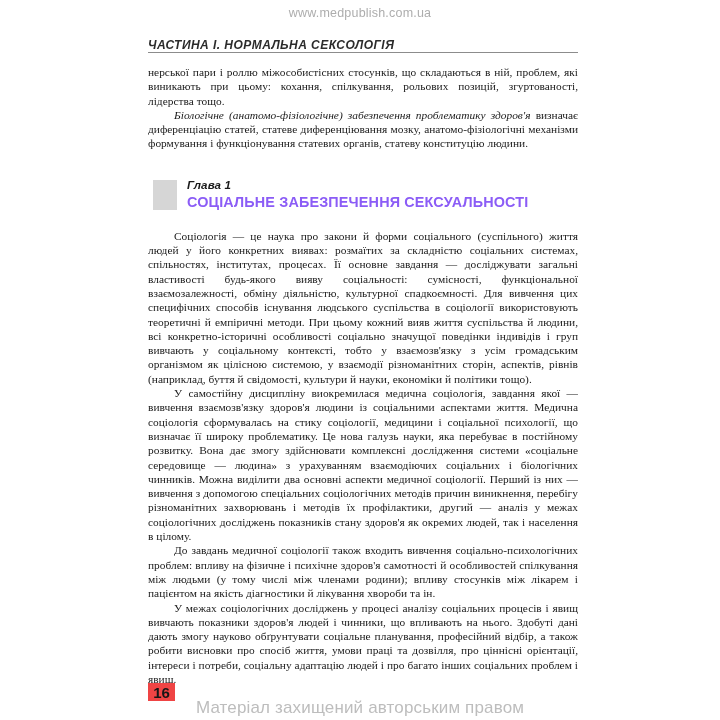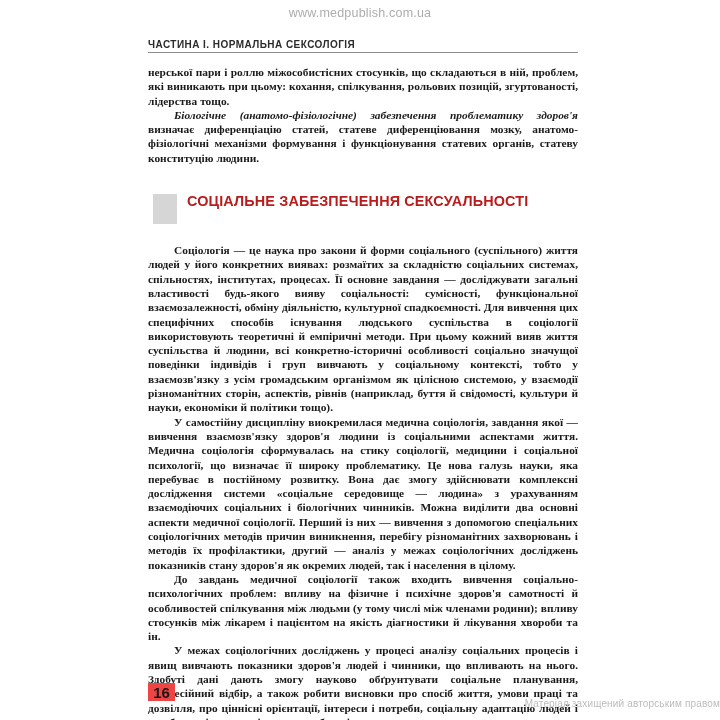--- a/index.html
+++ b/index.html
@@ -42,46 +42,46 @@
   .content {
     position: absolute;
     left: 148px;
     top: 40px;
     width: 430px;
   }
 
   
   .running-head {
     font-family: "Liberation Sans", "DejaVu Sans", sans-serif;
-    font-size: 10px;
+    font-size: 12px;
     font-weight: bold;
     letter-spacing: 0.45px;
     color: #2b2b2b;
     text-transform: uppercase;
     line-height: 10px;
     white-space: nowrap;
+    font-style: italic;
   }
   .head-rule {
     margin-top: 2px;
     border-bottom: 1px solid #8c8c8c;
     width: 100%;
     height: 0;
   }
 
   
   .para {
     font-size: 11.4px;
     line-height: 14.3px;
     text-align: justify;
     text-justify: inter-word;
     text-indent: 26px;
     margin: 0;
     hyphens: manual;
     word-spacing: 0.1px;
-    font-weight: bold;
   }
   .para.no-indent { text-indent: 0; }
   .para.first-block { margin-top: 12px; }
   .para .ital {
     font-style: italic;
   }
 
   
   .chapter {
     position: relative;
@@ -106,21 +106,21 @@
     font-style: italic;
     font-weight: bold;
     color: #1a1a1a;
     line-height: 14px;
     letter-spacing: 0.1px;
   }
   .chapter-title {
     font-family: "Liberation Sans", "DejaVu Sans", sans-serif;
     font-size: 14.4px;
     font-weight: bold;
-    color: #b91c1c;
+    color: #8b5cf6;
     line-height: 18px;
     letter-spacing: 0.15px;
     margin-top: 1px;
     white-space: nowrap;
   }
 
   
   .page-number {
     position: absolute;
     left: 148px;
@@ -138,23 +138,23 @@
     padding: 0 4px;
     box-sizing: border-box;
   }
 
   
   .bottom-watermark {
     position: absolute;
     left: 0;
     top: 698px;
     width: 720px;
-    text-align: right;
+    text-align: center;
     font-family: "Liberation Sans", "DejaVu Sans", sans-serif;
-    font-size: 10px;
+    font-size: 17px;
     letter-spacing: 0.15px;
     color: #bdbdbd;
     white-space: nowrap;
   }
 </style>
 </head>
 <body>
 
 <div class="page">
 
@@ -165,20 +165,21 @@
     <div class="running-head">ЧАСТИНА І. НОРМАЛЬНА СЕКСОЛОГІЯ</div>
     <div class="head-rule"></div>
 
     <p class="para no-indent first-block">нерської пари і роллю міжособистісних стосунків, що складаються в ній, проблем, які виникають при цьому: кохання, спілкування, рольових позицій, згуртованості, лідерства тощо.</p>
 
     <p class="para"><span class="ital">Біологічне (анатомо-фізіологічне) забезпечення проблематику здоров'я</span><span> визначає диференціацію статей, статеве диференціювання мозку, анатомо-фізіологічні механізми формування і функціонування статевих органів, статеву конституцію людини.</span></p>
 
     <div class="chapter">
       <div class="chapter-mark"></div>
       <div class="chapter-text">
+        <div class="chapter-label">Глава 1</div>
         <div class="chapter-title">СОЦІАЛЬНЕ ЗАБЕЗПЕЧЕННЯ СЕКСУАЛЬНОСТІ</div>
       </div>
     </div>
 
     <p class="para">Соціологія — це наука про закони й форми соціального (суспільного) життя людей у його конкретних виявах: розмаїтих за складністю соціальних системах, спільностях, інститутах, процесах. Її основне завдання — досліджувати загальні властивості будь-якого вияву соціальності: сумісності, функціональної взаємозалежності, обміну діяльністю, культурної спадкоємності. Для вивчення цих специфічних способів існування людського суспільства в соціології використовують теоретичні й емпіричні методи. При цьому кожний вияв життя суспільства й людини, всі конкретно-історичні особливості соціально значущої поведінки індивідів і груп вивчають у соціальному контексті, тобто у взаємозв'язку з усім громадським організмом як цілісною системою, у взаємодії різноманітних сторін, аспектів, рівнів (наприклад, буття й свідомості, культури й науки, економіки й політики тощо).</p>
     <p class="para">У самостійну дисципліну виокремилася медична соціологія, завдання якої — вивчення взаємозв'язку здоров'я людини із соціальними аспектами життя. Медична соціологія сформувалась на стику соціології, медицини і соціальної психології, що визначає її широку проблематику. Це нова галузь науки, яка перебуває в постійному розвитку. Вона дає змогу здійснювати комплексні дослідження системи «соціальне середовище — людина» з урахуванням взаємодіючих соціальних і біологічних чинників. Можна виділити два основні аспекти медичної соціології. Перший із них — вивчення з допомогою спеціальних соціологічних методів причин виникнення, перебігу різноманітних захворювань і методів їх профілактики, другий — аналіз у межах соціологічних досліджень показників стану здоров'я як окремих людей, так і населення в цілому.</p>
     <p class="para">До завдань медичної соціології також входить вивчення соціально-психологічних проблем: впливу на фізичне і психічне здоров'я самотності й особливостей спілкування між людьми (у тому числі між членами родини); впливу стосунків між лікарем і пацієнтом на якість діагностики й лікування хвороби та ін.</p>
     <p class="para">У межах соціологічних досліджень у процесі аналізу соціальних процесів і явищ вивчають показники здоров'я людей і чинники, що впливають на нього. Здобуті дані дають змогу науково обґрунтувати соціальне планування, професійний відбір, а також робити висновки про спосіб життя, умови праці та дозвілля, про ціннісні орієнтації, інтереси і потреби, соціальну адаптацію людей і про багато інших соціальних проблем і явищ.</p>
 
   </div>

